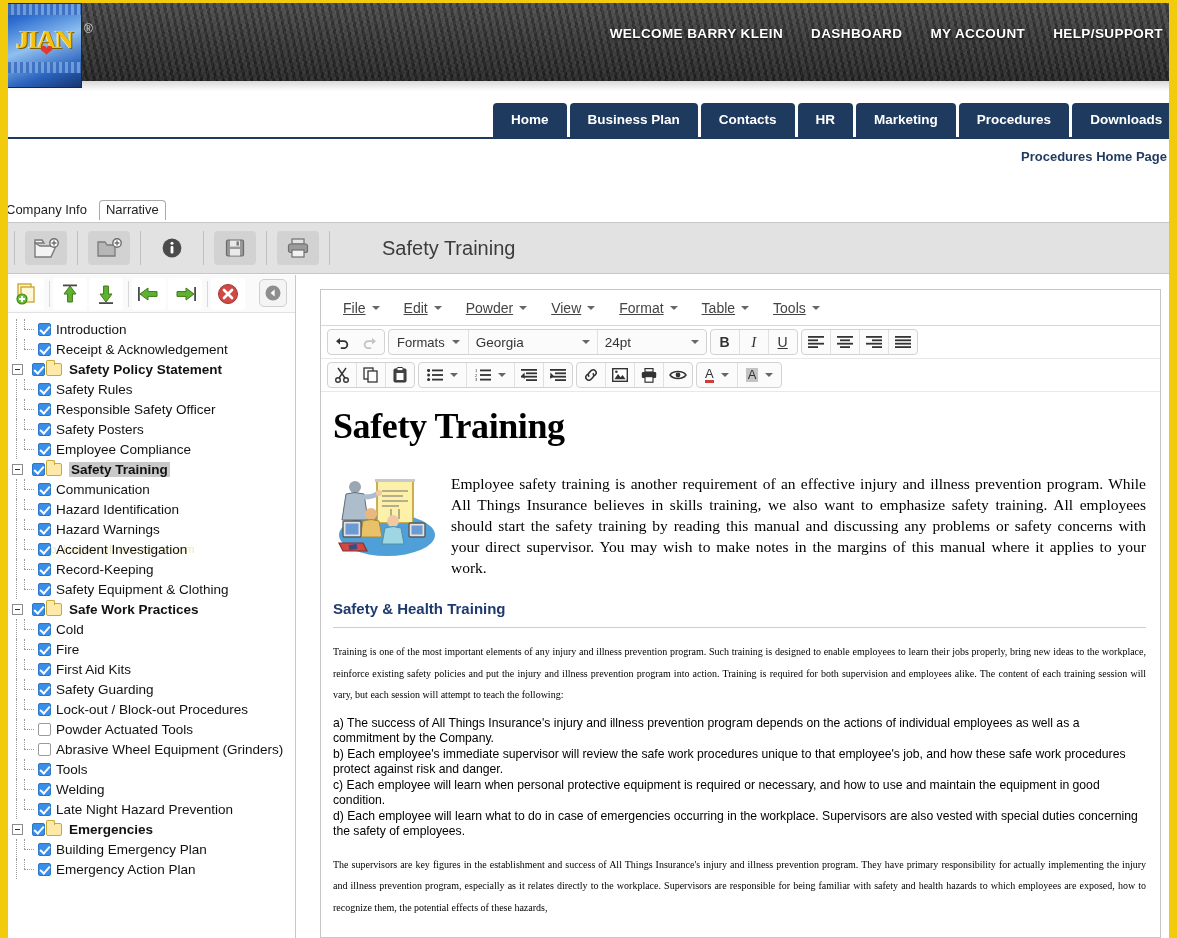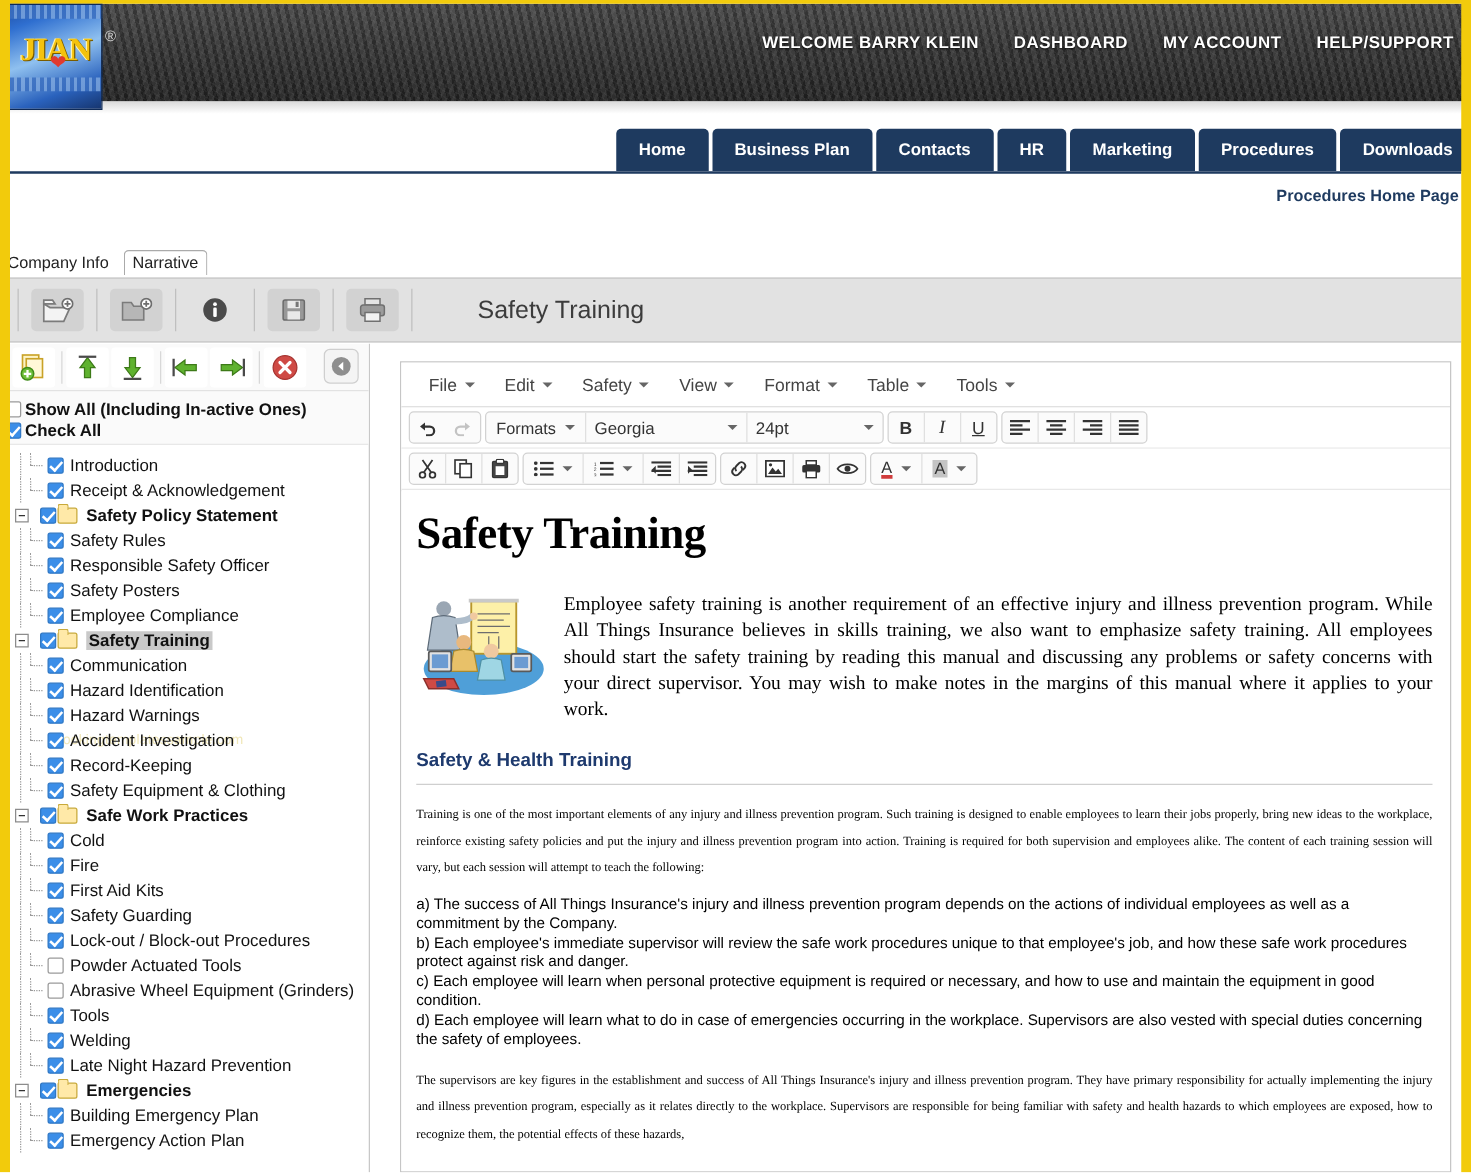--- a/index.html
+++ b/index.html
@@ -412,21 +412,21 @@
     border-bottom: 1px solid #d8d8d8;
     display: flex;
     align-items: center;
     padding-left: 10px;
     background: #fff;
   }
   .menuitem {
     font-size: 14px;
     color: #444;
     padding: 4px 12px;
-    display: flex; align-items: center; gap: 6px;
+    display: flex; align-items: center; gap: 6px; text-decoration: underline;
   }
   .caret {
     width: 0; height: 0;
     border-left: 4px solid transparent;
     border-right: 4px solid transparent;
     border-top: 4px solid #666;
     display: inline-block;
   }
   .toolrow {
     height: 33px;
@@ -671,30 +671,20 @@
           </svg>
         </div>
         <div class="collapse-btn">
           <svg width="18" height="18" viewBox="0 0 18 18">
             <circle cx="9" cy="9" r="7.5" fill="#8e8e8e"></circle>
             <path d="M10.6 5.4 L6.6 9 L10.6 12.6 Z" fill="#fff"></path>
           </svg>
         </div>
       </div>
 
-      <div class="tree-checks">
-        <div class="check-row">
-          <span class="cb"></span>
-          <span>Show All (Including In-active Ones)</span>
-        </div>
-        <div class="check-row">
-          <span class="cb on"></span>
-          <span>Check All</span>
-        </div>
-      </div>
 
       <div class="tree-body" id="tree-body">
         <div class="tree-watermark">bookingtemplatessample.com</div>
       <div class="node">
             <span class="guide dotted" style="width: 14px;"></span>
             <span class="elbow"></span>
             <span class="cb on"></span>
             <span class="lbl">Introduction</span>
           </div>
           <div class="node">
@@ -875,21 +865,21 @@
       <div class="menubar">
         <div class="menuitem">
           <span>File</span>
           <span class="caret"></span>
         </div>
         <div class="menuitem">
           <span>Edit</span>
           <span class="caret"></span>
         </div>
         <div class="menuitem">
-          <span>Safety</span>
+          <span>Powder</span>
           <span class="caret"></span>
         </div>
         <div class="menuitem">
           <span>View</span>
           <span class="caret"></span>
         </div>
         <div class="menuitem">
           <span>Format</span>
           <span class="caret"></span>
         </div>

